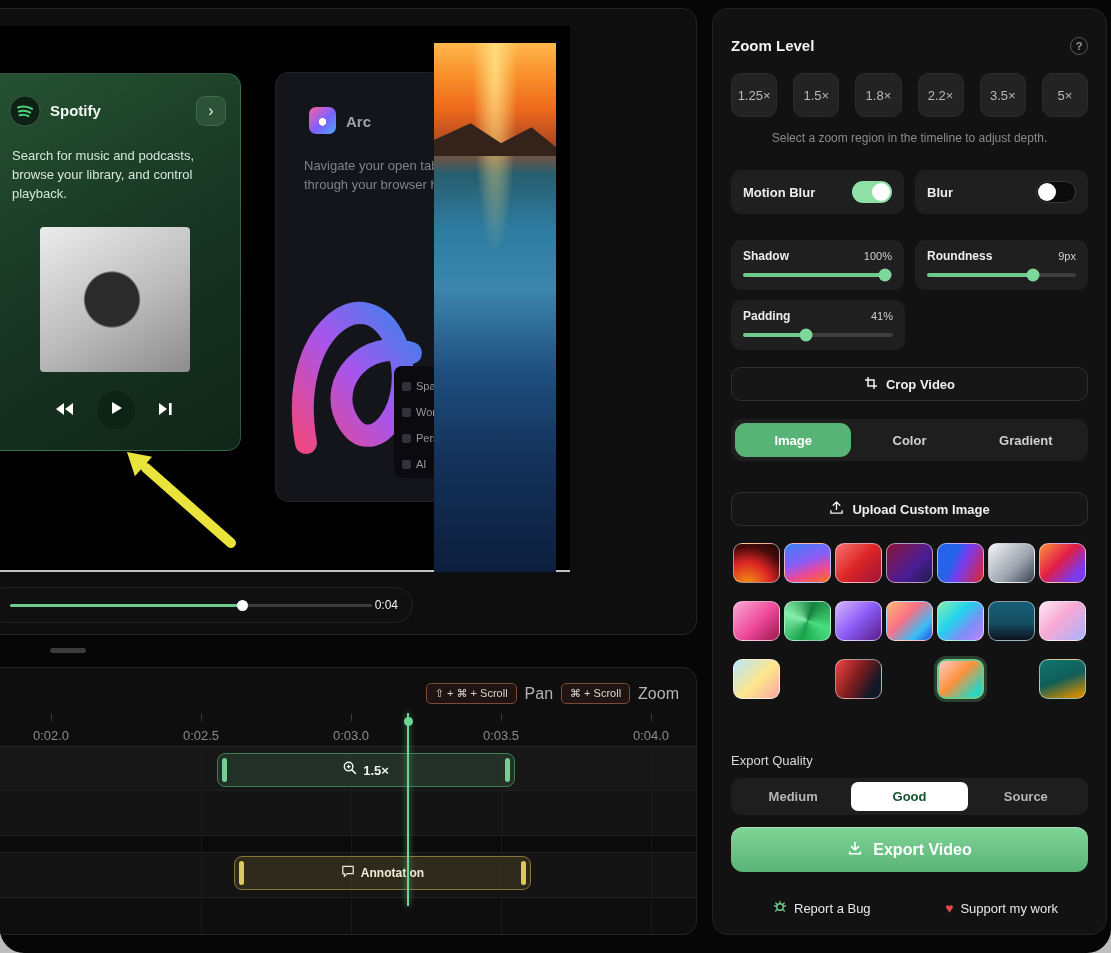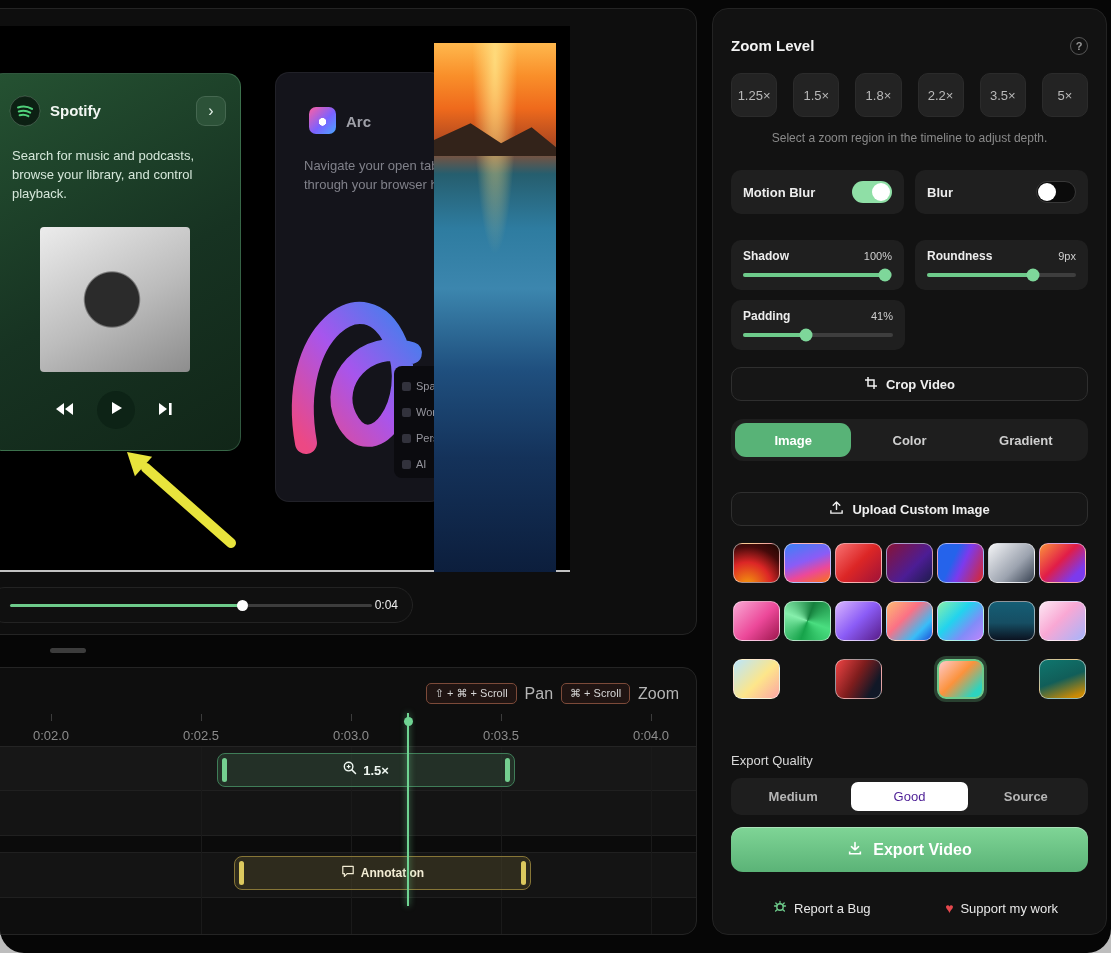--- a/index.html
+++ b/index.html
@@ -108,21 +108,21 @@
   .tabs{margin-top:18px;height:42px;background:#1e1e1e;border-radius:12px;display:flex;padding:4px;box-sizing:border-box}
   .tab{flex:1;display:flex;align-items:center;justify-content:center;border-radius:11px;color:#cfcfcf;font-size:13px;font-weight:600}
   .tab.active{background:#58b377;color:#fff}
   .uploadbtn{margin-top:31px}
   .thumbgrid{margin-top:17px;display:flex;flex-wrap:wrap;justify-content:space-between;row-gap:18px;padding:0 2px}
   .thumb{width:47px;height:40px;border-radius:9px;border:1px solid rgba(255,255,255,.55);box-sizing:border-box}
   .thumb.selected{border:2px solid #6ecb8b;box-shadow:0 0 0 3px rgba(110,203,139,.25)}
   .eq-label{margin-top:54px;color:#d9d9d9;font-size:13px}
   .segmented{margin-top:10px;height:37px;background:#1e1e1e;border-radius:10px;display:flex;padding:4px;box-sizing:border-box}
   .segopt{flex:1;display:flex;align-items:center;justify-content:center;border-radius:7px;color:#b5b5b5;font-size:13px;font-weight:600}
-  .segopt.active{background:#fff;color:#4c1d95;font-weight:400}
+  .segopt.active{background:#fff;color:#14532d;font-weight:700}
   .exportbtn{margin-top:12px;height:45px;border-radius:12px;background:linear-gradient(180deg,#7fd596,#5bb377);
     box-shadow:inset 0 1px 0 rgba(255,255,255,.35);display:flex;align-items:center;justify-content:center;gap:10px;
     color:#fff;font-size:16px;font-weight:700}
   .rp-footer{margin-top:27px;display:flex;justify-content:space-between;padding:0 30px 0 42px}
   .foot-item{display:flex;align-items:flex-end;gap:7px;color:#e8e8e8;font-size:13px;font-weight:500}
   .heart{color:#e5484d;font-size:14px}
 </style>
 </head>
 <body>
 

